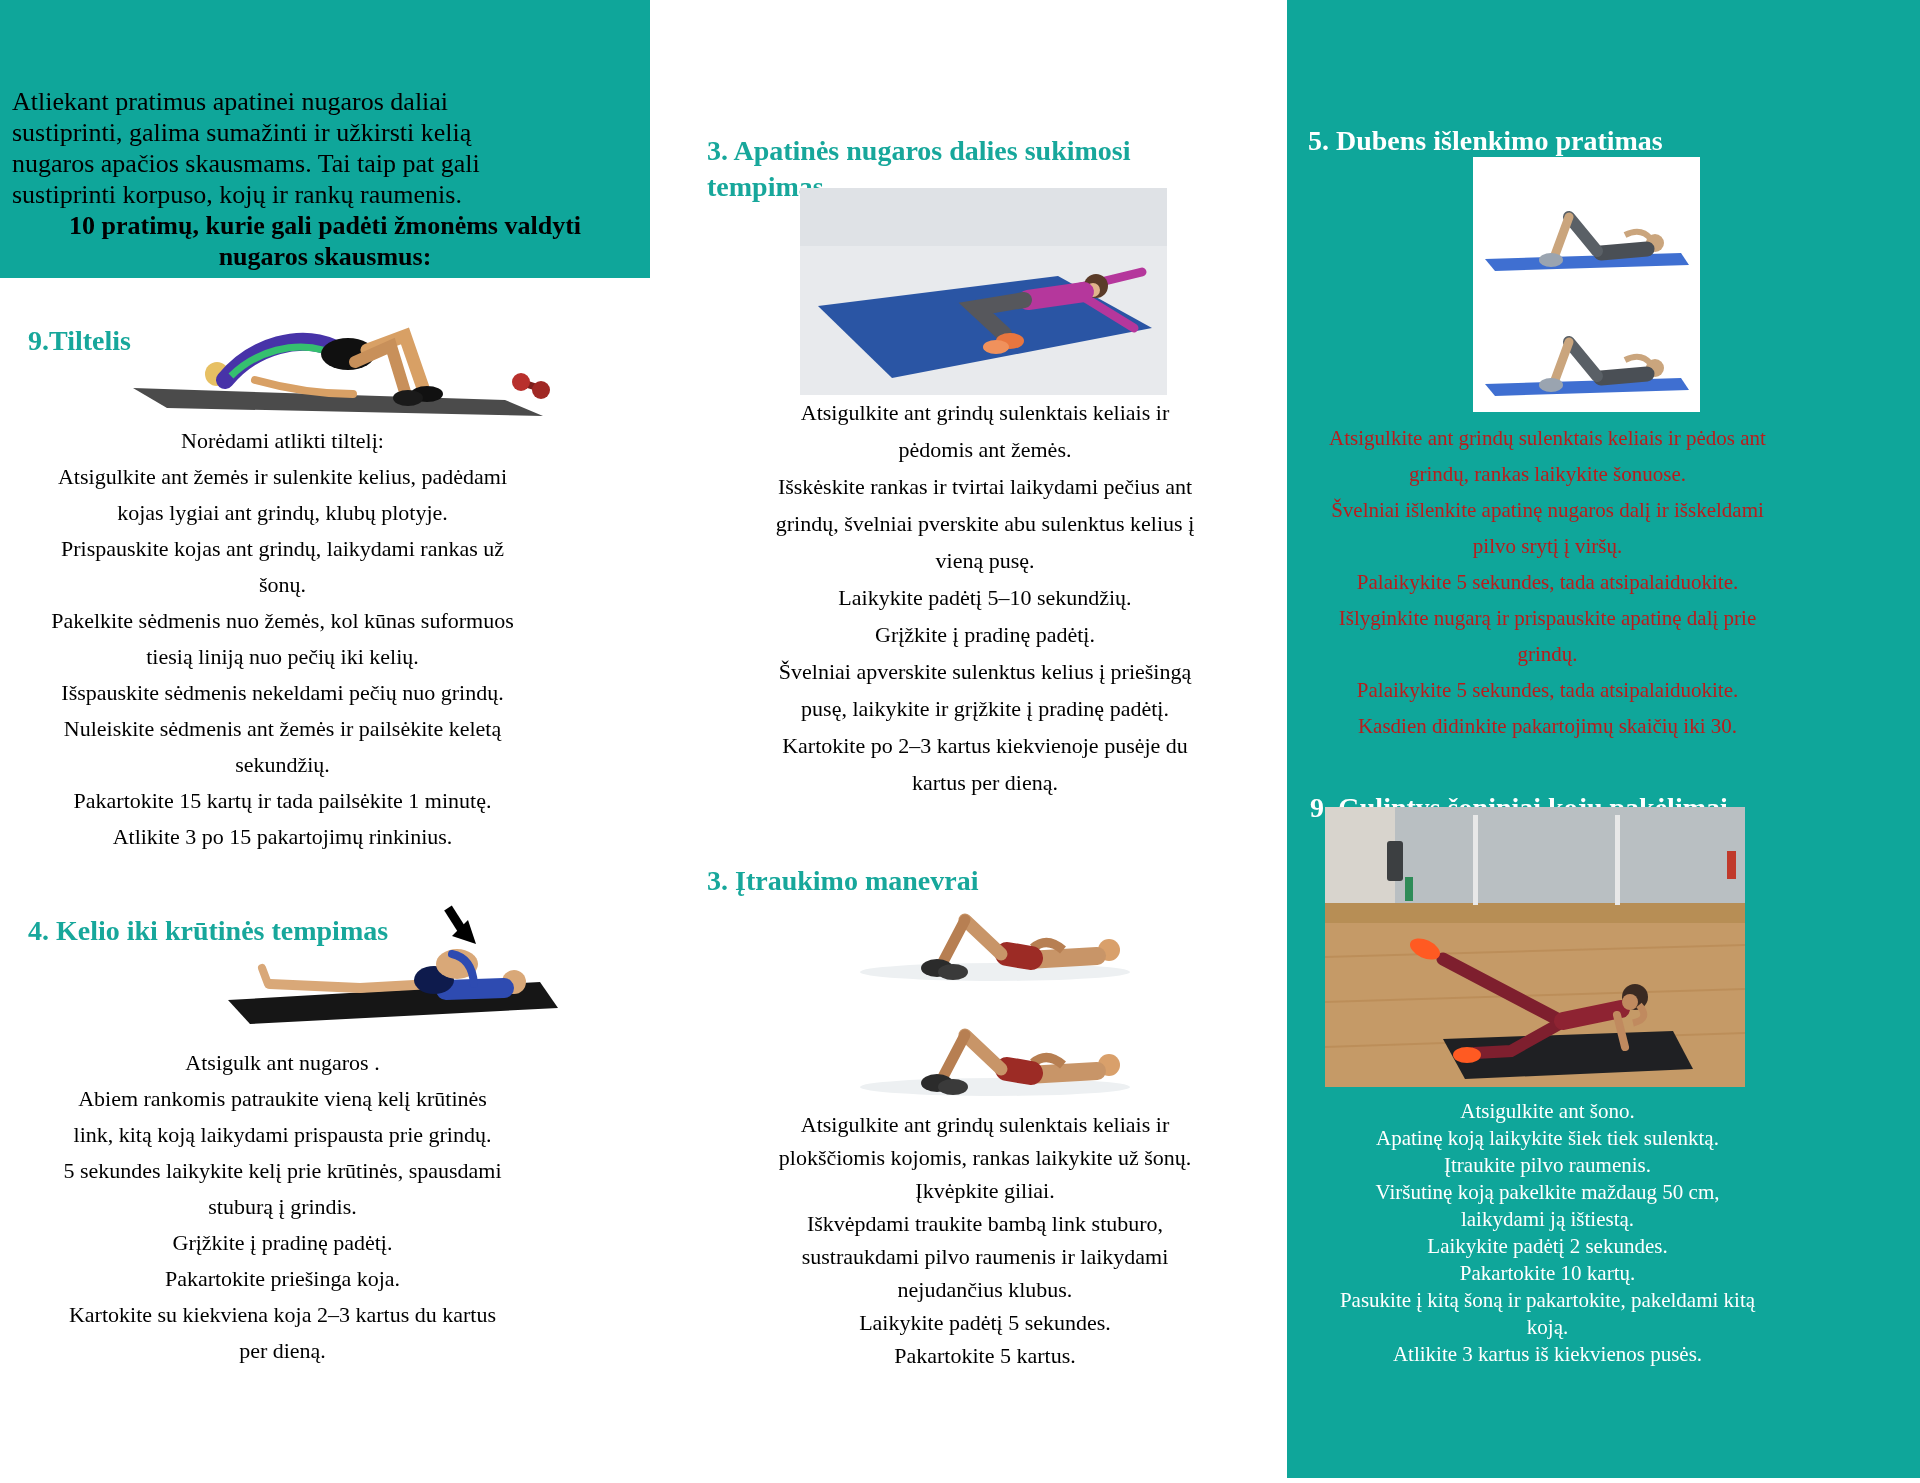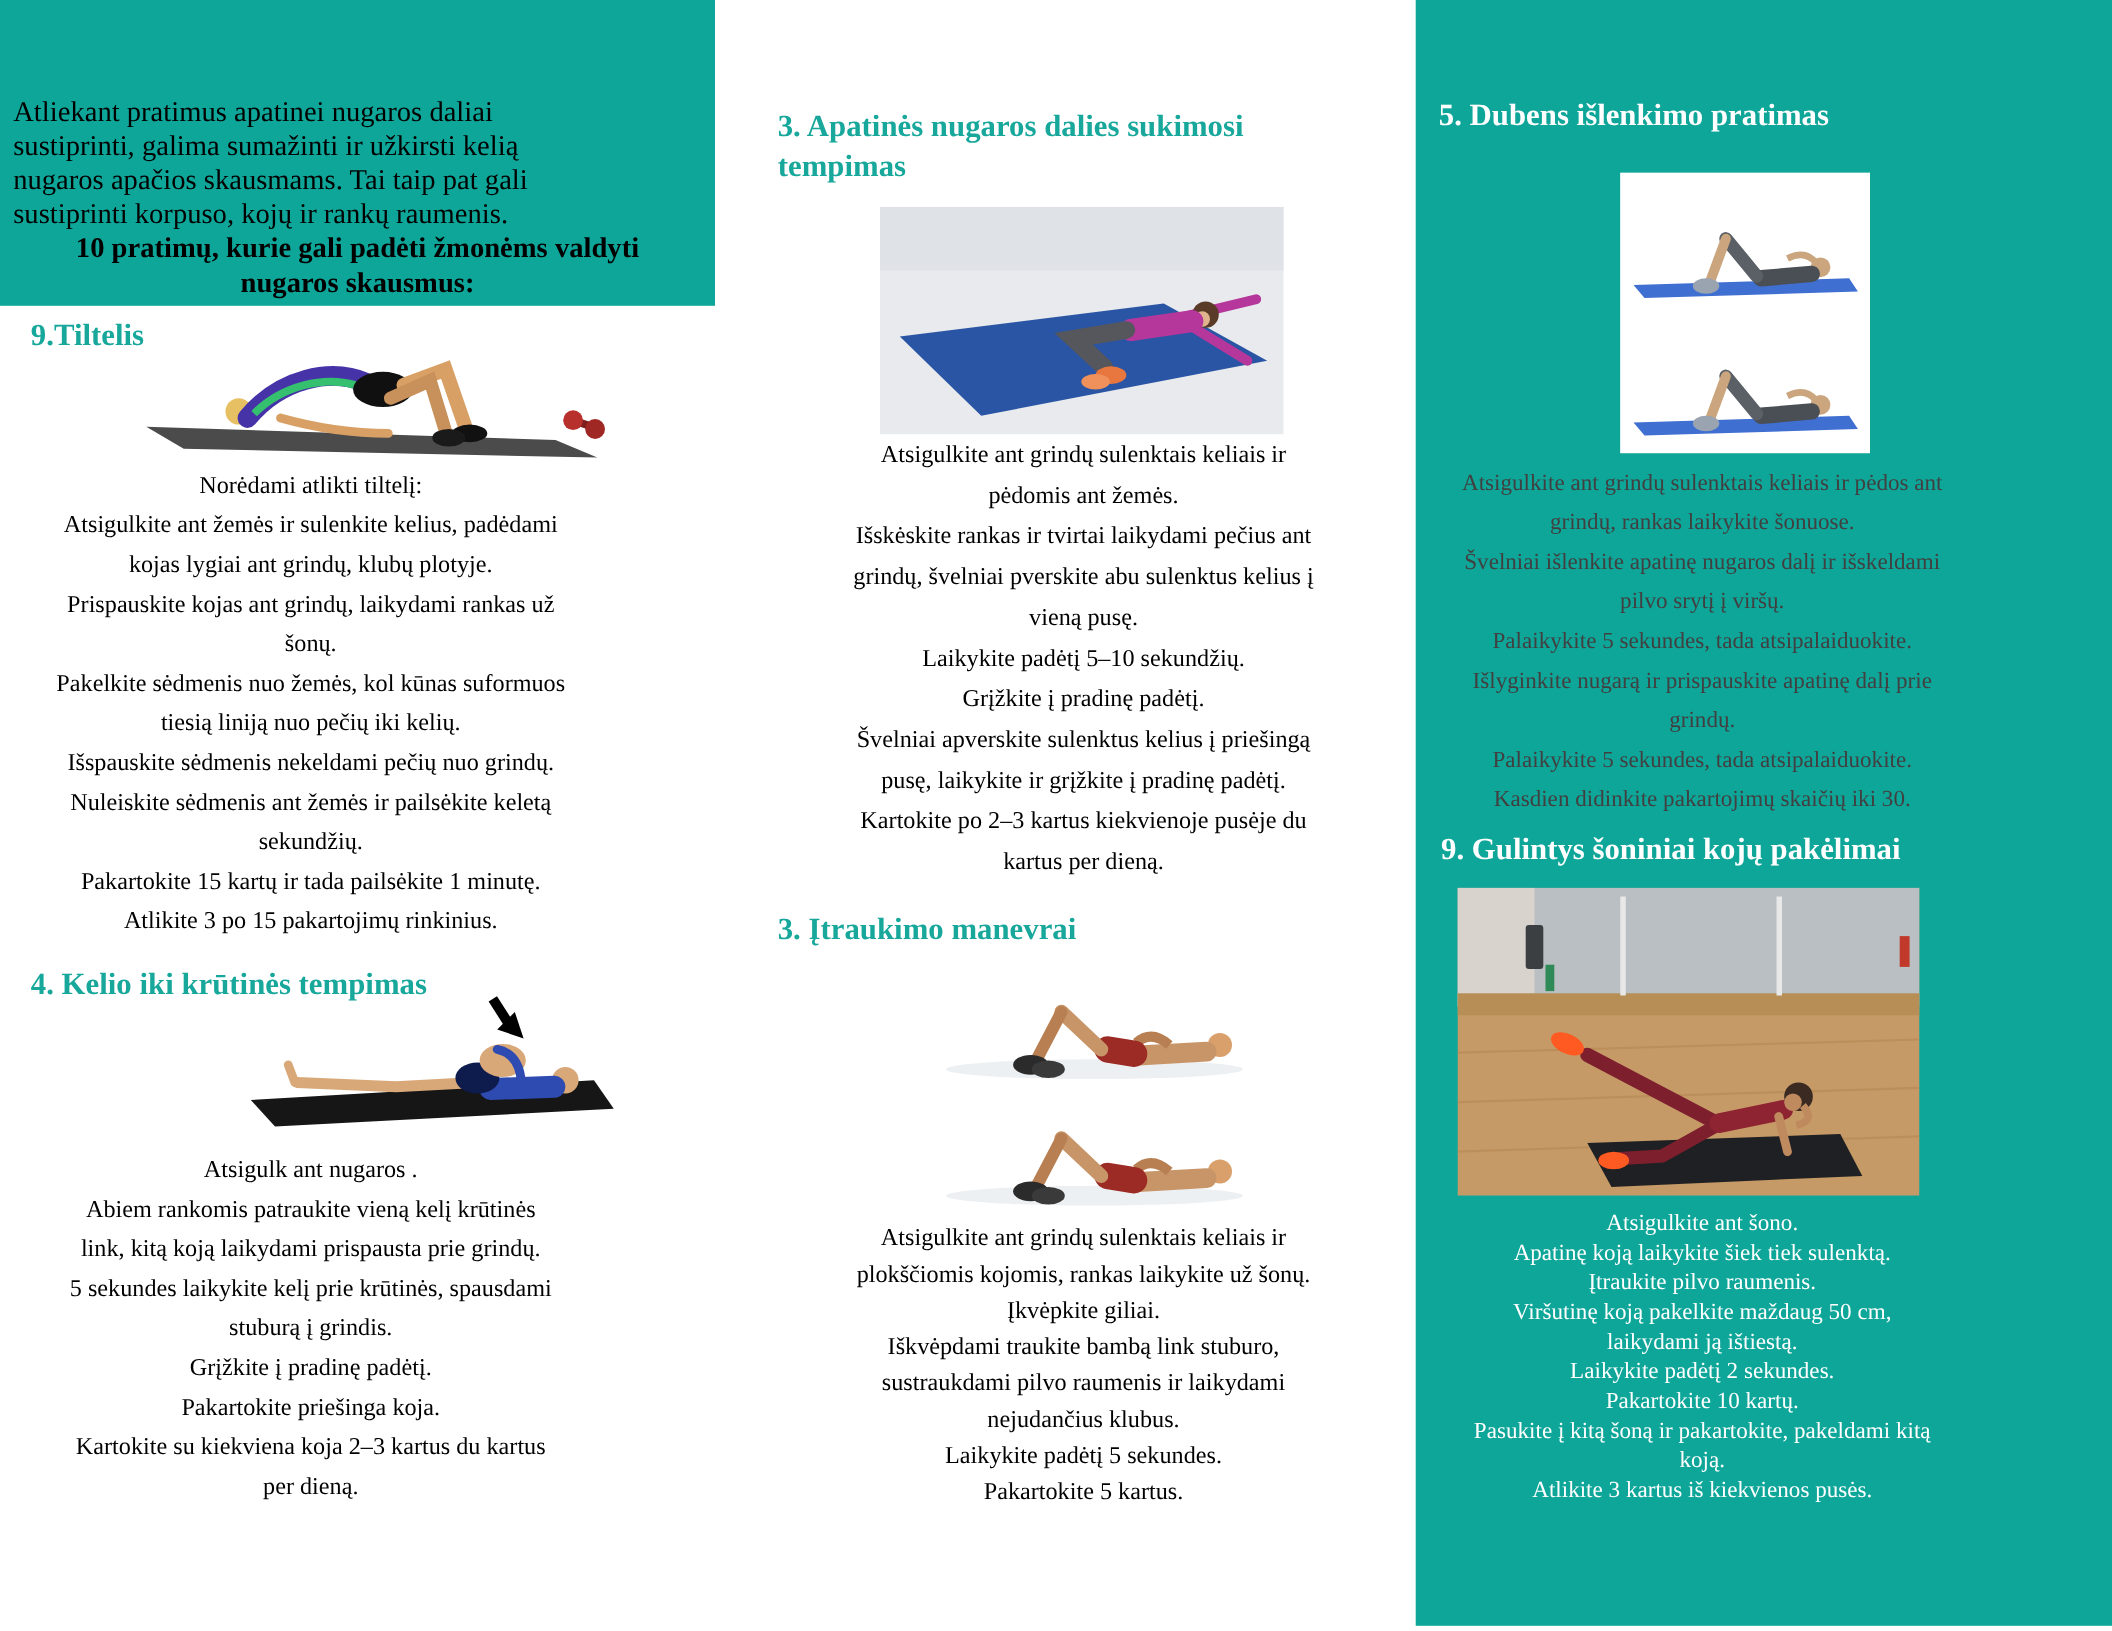--- a/index.html
+++ b/index.html
@@ -9,35 +9,35 @@
   }
   .abs{position:absolute;}
   
   .intro-box{
     left:0; top:0; width:650px; height:278px; background:#0fa69a;
     box-sizing:border-box; padding:86px 12px 0;
   }
   .intro-text{margin:0; font-size:26px; line-height:31px; text-align:left; white-space:pre-line;}
   .intro-bold{margin:0; font-size:26px; line-height:31px; text-align:center; white-space:pre-line; font-weight:bold;}
   
-  .hd{font-size:28px; font-weight:bold; color:#17a79b; white-space:pre-line; line-height:36px;}
+  .hd{font-size:28px; font-weight:bold; color:#17a79b; white-space:pre-line; line-height:36px;margin-top:35px;}
   .hd-white{color:#ffffff;}
   .h-ex1{left:28px; top:288px;}
   .h-ex2{left:28px; top:878px;}
   .h-ex3{left:707px; top:98px; width:500px;}
   .h-ex4{left:707px; top:828px;}
   .h-ex5{left:1308px; top:88px;}
   .h-ex6{left:1310px; top:755px;}
   
   .body-text{font-size:22px; line-height:36px; text-align:center; white-space:pre-line;font-family:Liberation Serif, serif;}
   .p-ex1{left:0; top:423px; width:565px;}
   .p-ex2{left:0; top:1045px; width:565px;}
   .p-ex3{left:695px; top:394px; width:580px; line-height:37px;}
   .p-ex4{left:695px; top:1108px; width:580px; line-height:33px;}
-  .p-ex5{left:1290px; top:420px; width:515px; color:#404040; font-size:21px; line-height:36px;}
+  .p-ex5{left:1290px; top:420px; width:515px; color:#b91c1c; font-size:21px; line-height:36px;}
   .p-ex6{left:1290px; top:1098px; width:515px; color:#fff; font-size:21px; line-height:27px;}
   
   .right-panel{left:1287px; top:0; width:633px; height:1478px; background:#0fa69a;}
   
   figure{margin:0;}
   .fig-ex1{left:105px; top:310px; width:455px; height:113px;}
   .fig-ex2{left:210px; top:900px; width:350px; height:140px;}
   .fig-ex3{left:800px; top:188px; width:367px; height:207px;}
   .fig-ex4{left:825px; top:880px; width:330px; height:222px;}
   .fig-ex5{left:1473px; top:157px; width:227px; height:255px; background:#ffffff;}

